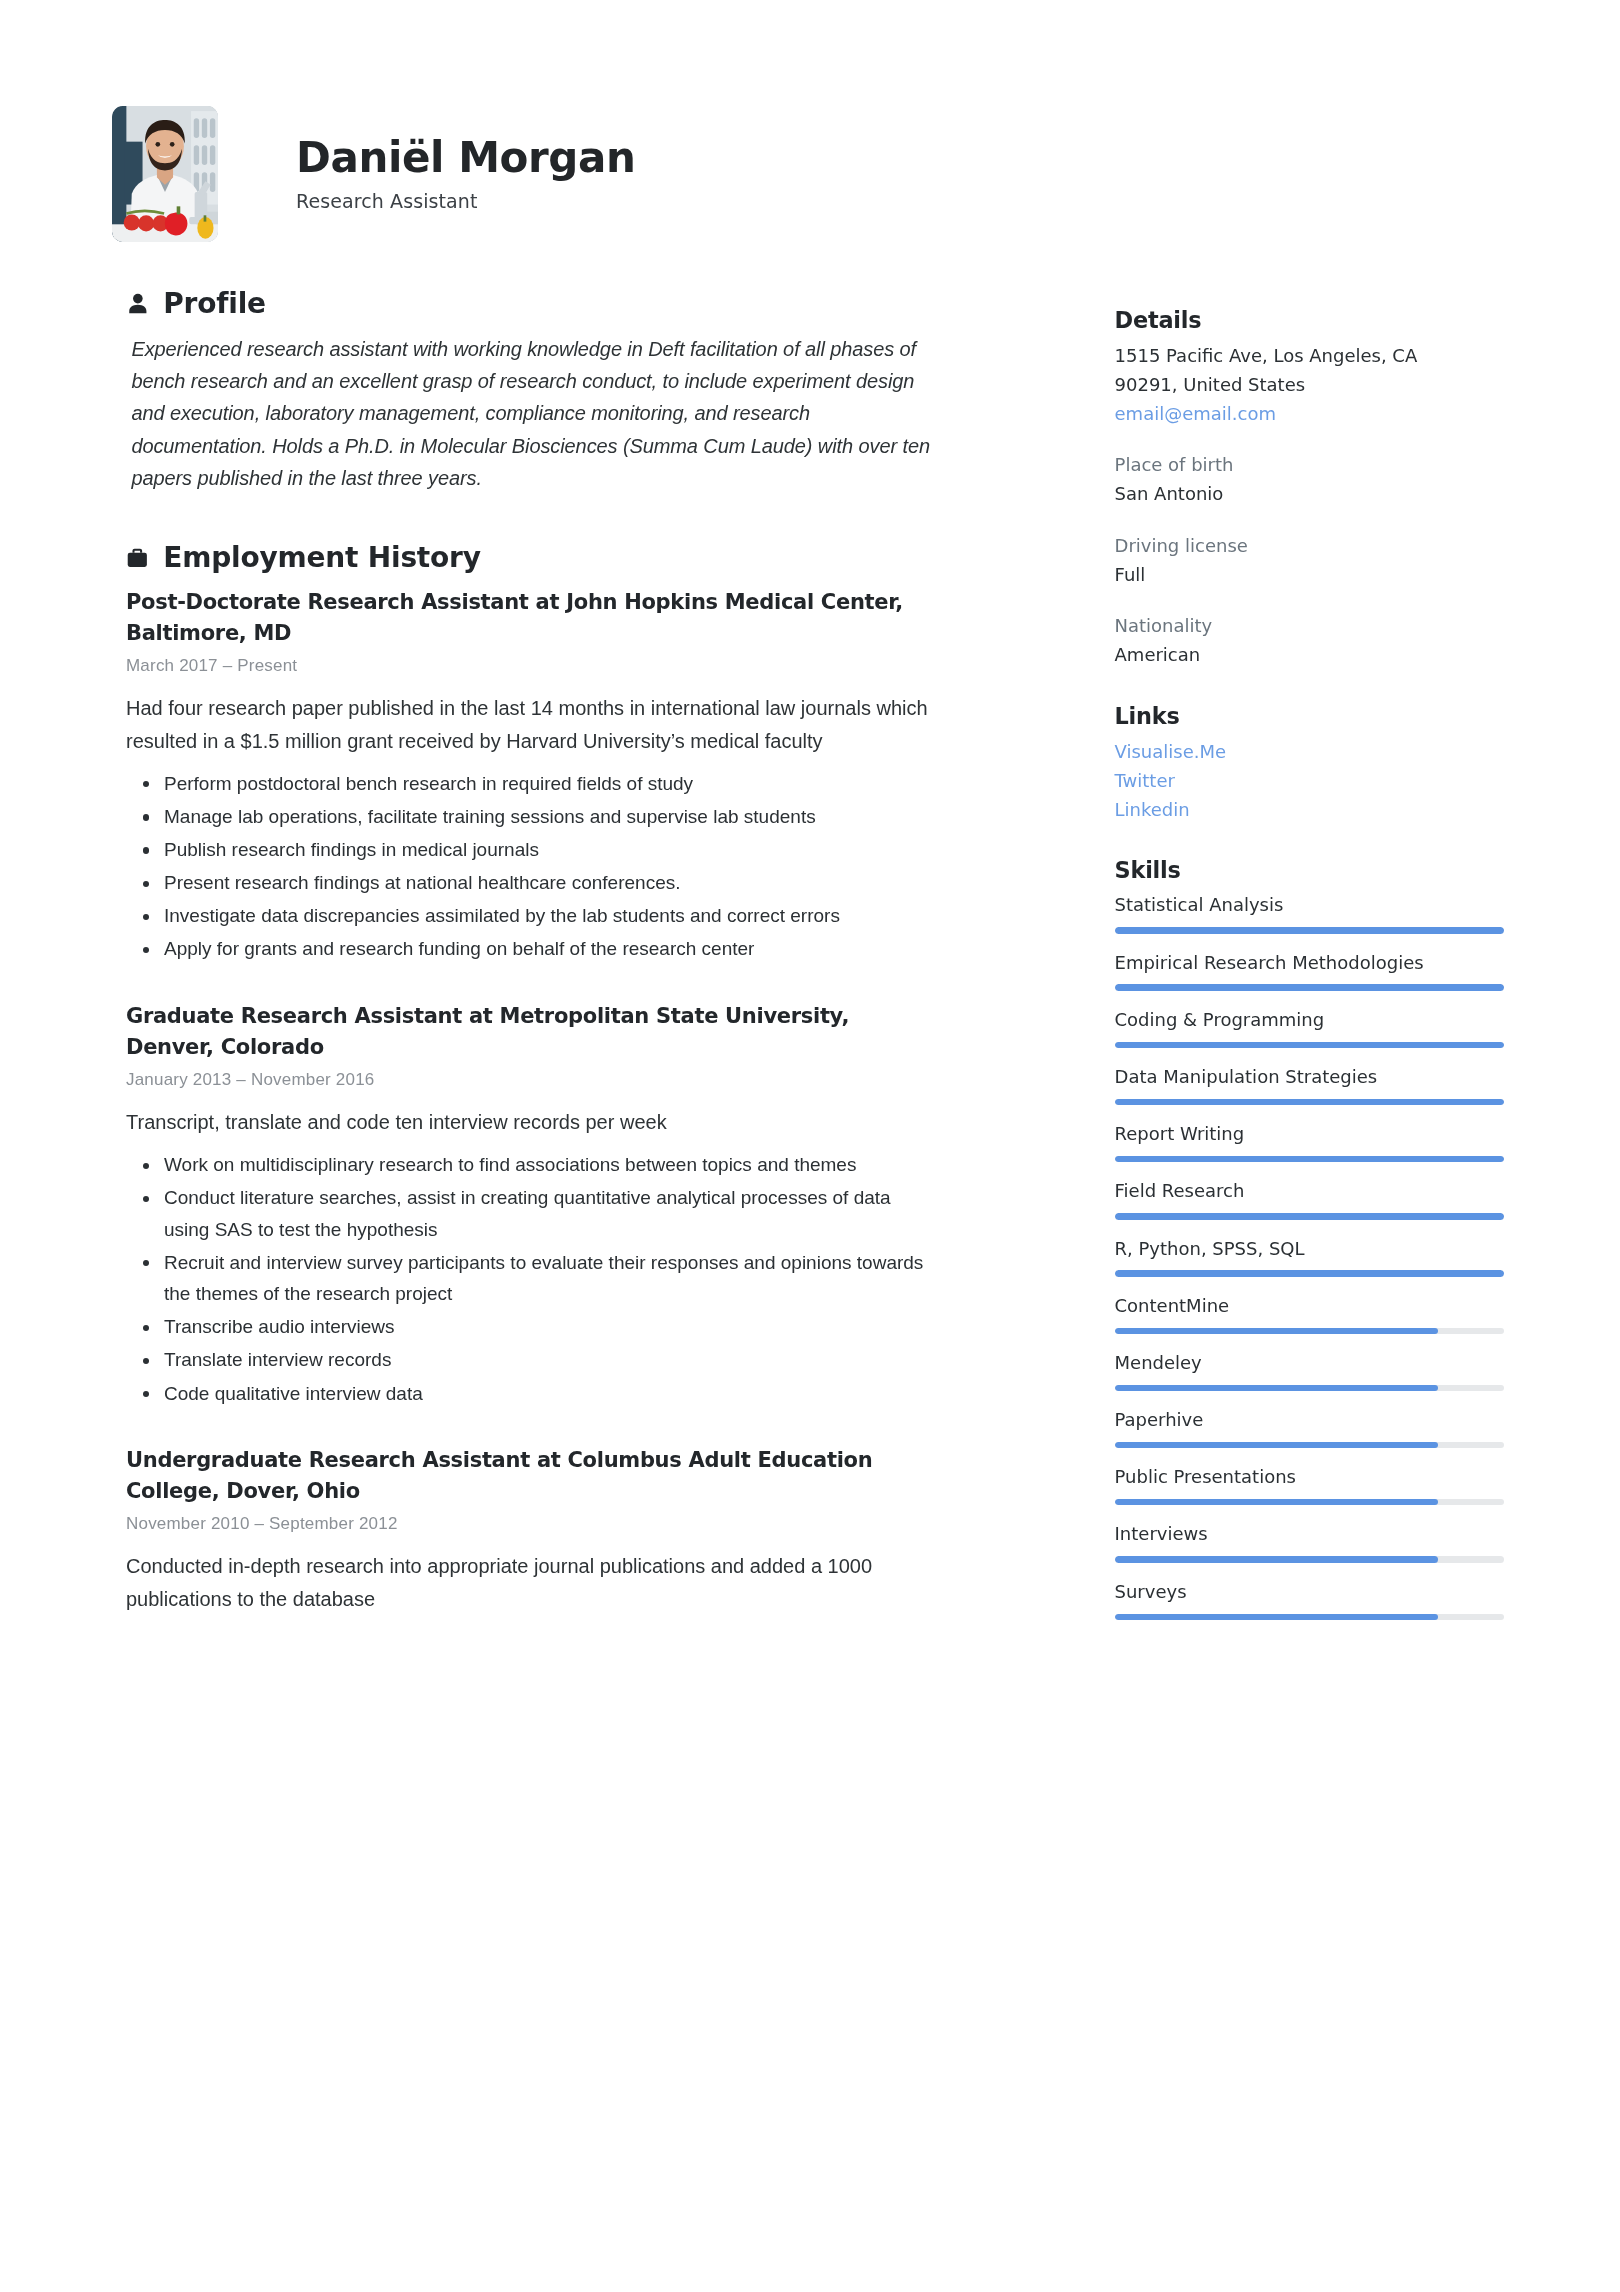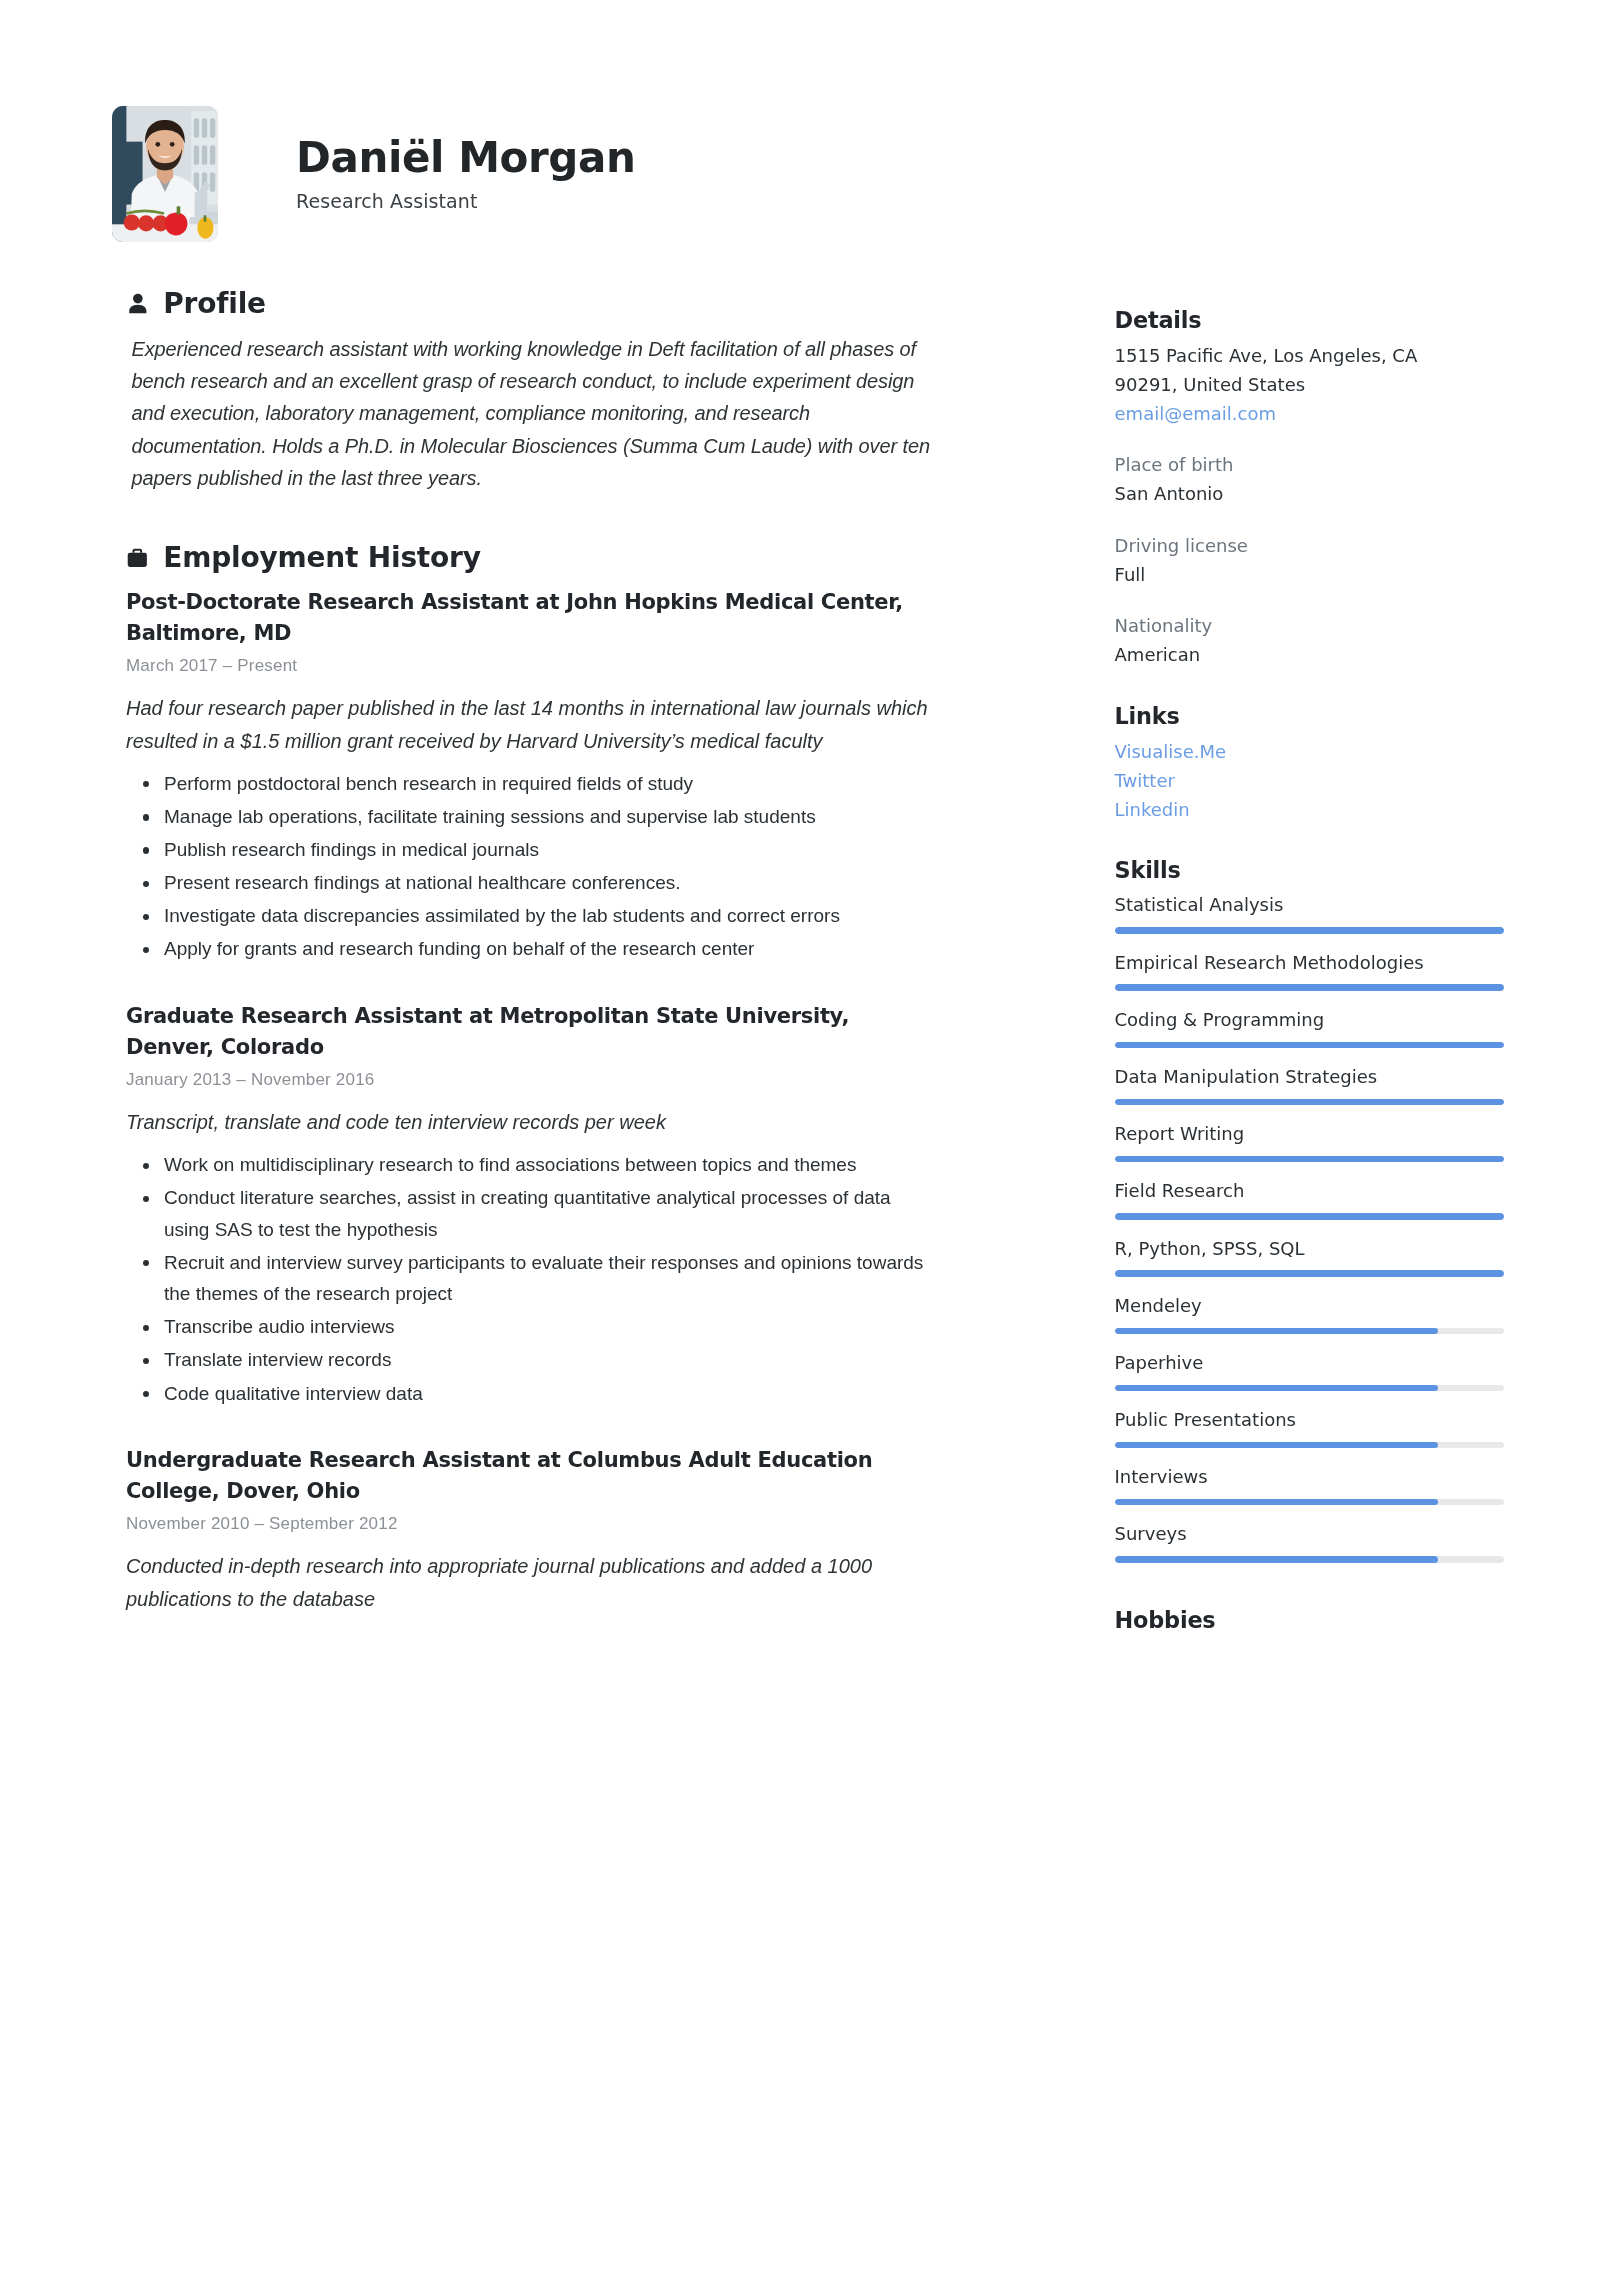--- a/index.html
+++ b/index.html
@@ -143,21 +143,20 @@
   .job-dates {
     font-family: "Liberation Sans", sans-serif;
     font-size: 17px;
     color: #8b9096;
     margin-top: 6.3px;
     letter-spacing: 0.2px;
   }
 
   .job-desc {
     font-family: "Liberation Sans Narrow", "Liberation Sans", sans-serif;
-    font-style: italic;
     font-size: 20px;
     line-height: 1.62;
     color: #2e3336;
     margin-top: 16px;
     max-width: 905px;
   }
 
   ul.bullets {
     list-style: none;
     margin-top: 10.7px;
@@ -462,20 +461,26 @@
               <div class="bar-fill" style="width: 100%;"></div>
             </div>
         </div>
         <div class="skill">
           <div class="skill-name">R, Python, SPSS, SQL</div>
           <div class="bar-track">
               <div class="bar-fill" style="width: 100%;"></div>
             </div>
         </div>
         <div class="skill">
+          <div class="skill-name">ContentMine</div>
+          <div class="bar-track">
+              <div class="bar-fill" style="width: 83%;"></div>
+            </div>
+        </div>
+        <div class="skill">
           <div class="skill-name">Mendeley</div>
           <div class="bar-track">
               <div class="bar-fill" style="width: 83%;"></div>
             </div>
         </div>
         <div class="skill">
           <div class="skill-name">Paperhive</div>
           <div class="bar-track">
               <div class="bar-fill" style="width: 83%;"></div>
             </div>

